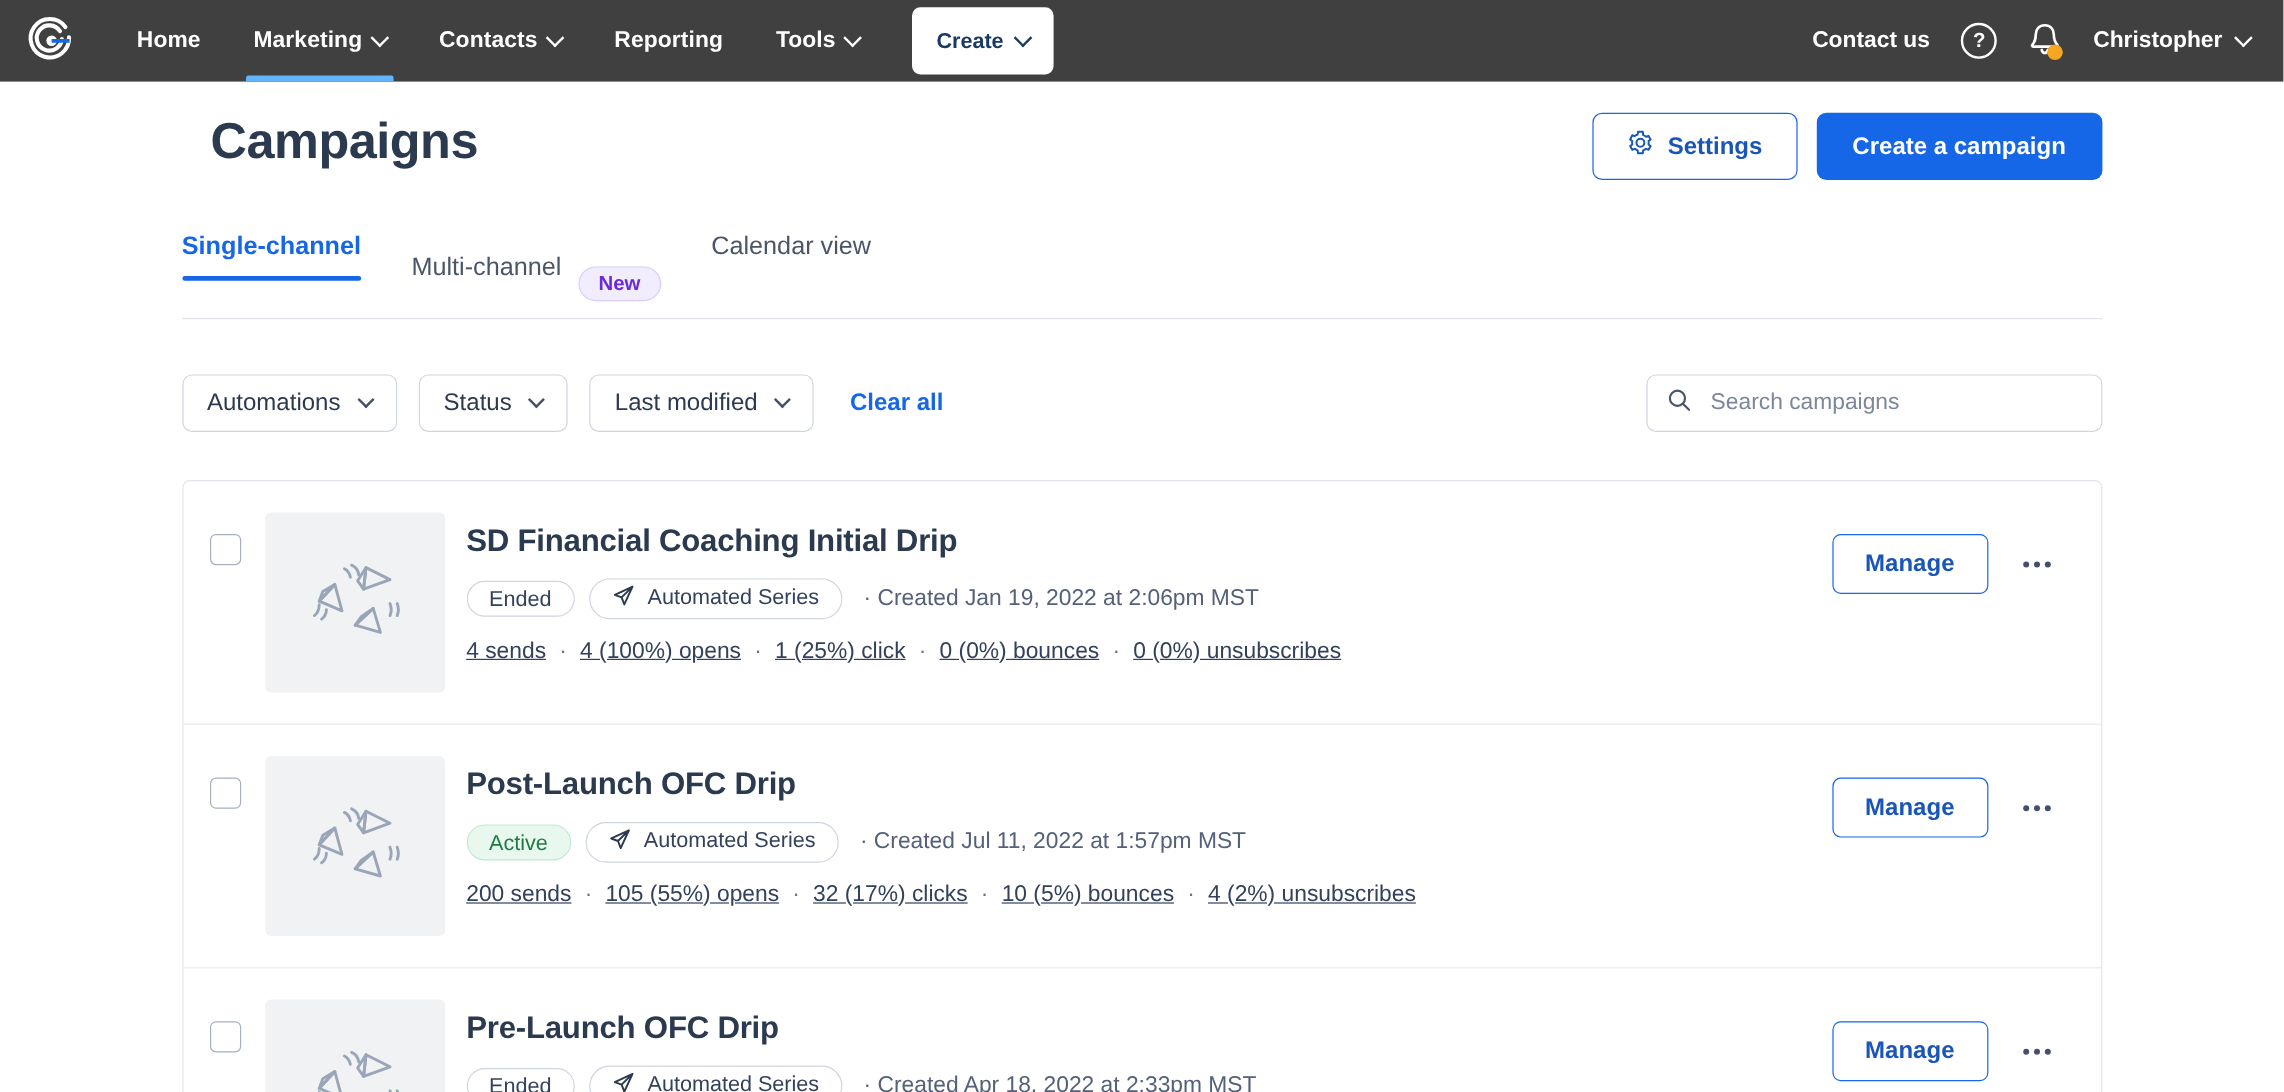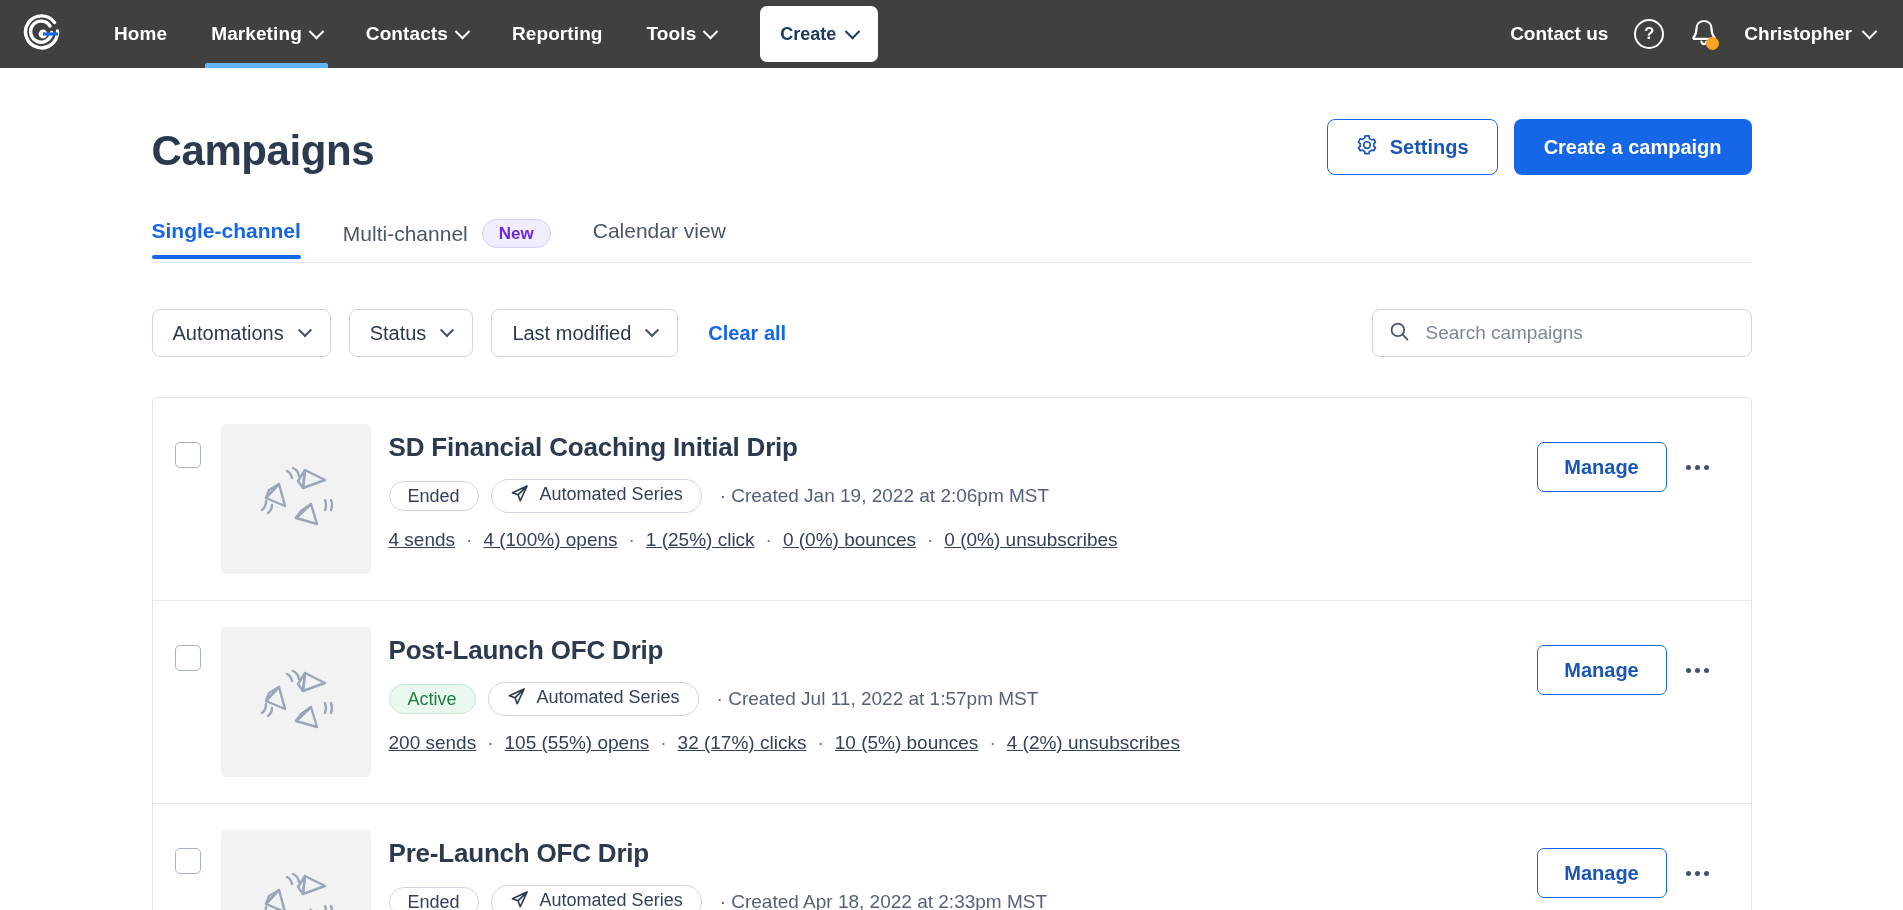--- a/index.html
+++ b/index.html
@@ -96,22 +96,23 @@
   .user-menu { display: flex; align-items: center; gap: 12px; cursor: pointer; }
 
   
   .page {
     padding: 0 0 0 0;
   }
   .inner { width: 1600px; margin: 0 auto; }
 
   .page-head {
     display: flex;
-    align-items: flex-end;
-    padding-top: 51px;
+    align-items: flex-start;
+    padding-top: 26px;
+    margin-left: 24px;
   }
   .page-title {
     font-size: 42px;
     font-weight: 700;
     color: #2b3a4f;
     letter-spacing: -.4px;
     margin: 0;
   }
   .head-actions { margin-left: auto; display: flex; align-items: center; gap: 16px; }
   .btn-outline {
@@ -166,20 +167,21 @@
   }
   .pill-new {
     background: #f1ecfe;
     color: #6c2bd9;
     border: 1px solid #d8cdf6;
     border-radius: 20px;
     font-size: 17px;
     font-weight: 600;
     padding: 5px 16px;
     line-height: 1;
+    margin-top: 28px;
   }
 
   
   .filters {
     display: flex;
     align-items: center;
     gap: 18px;
     margin-top: 46px;
   }
   .filter-btn {
@@ -300,21 +302,21 @@
   .stats a {
     color: #33415c;
     text-decoration: underline;
     cursor: pointer;
     white-space: nowrap;
   }
   .stats .sep { margin: 0 11px; color: #6a7488; text-decoration: none; }
 
   .row-actions {
     margin-left: auto;
-    display: flex; align-items: center; gap: 8px;
+    display: flex; align-items: center; gap: 18px;
     padding-top: 18px;
     flex: 0 0 auto;
   }
   .btn-manage {
     height: 50px;
     min-width: 130px;
     border: 1.5px solid #1666e8;
     border-radius: 7px;
     background: #fff;
     color: #1a56b8;

